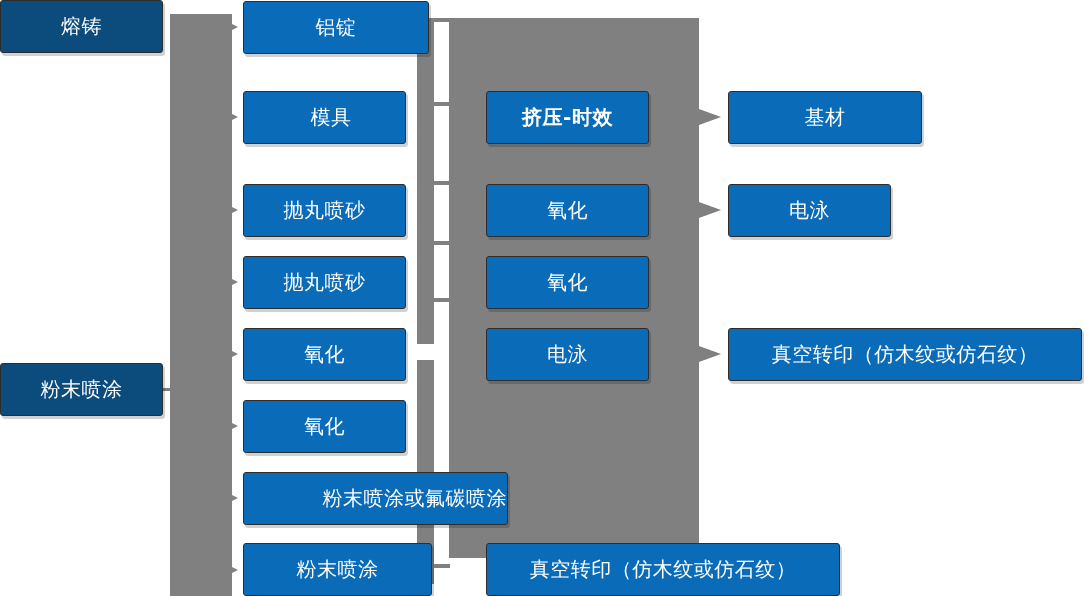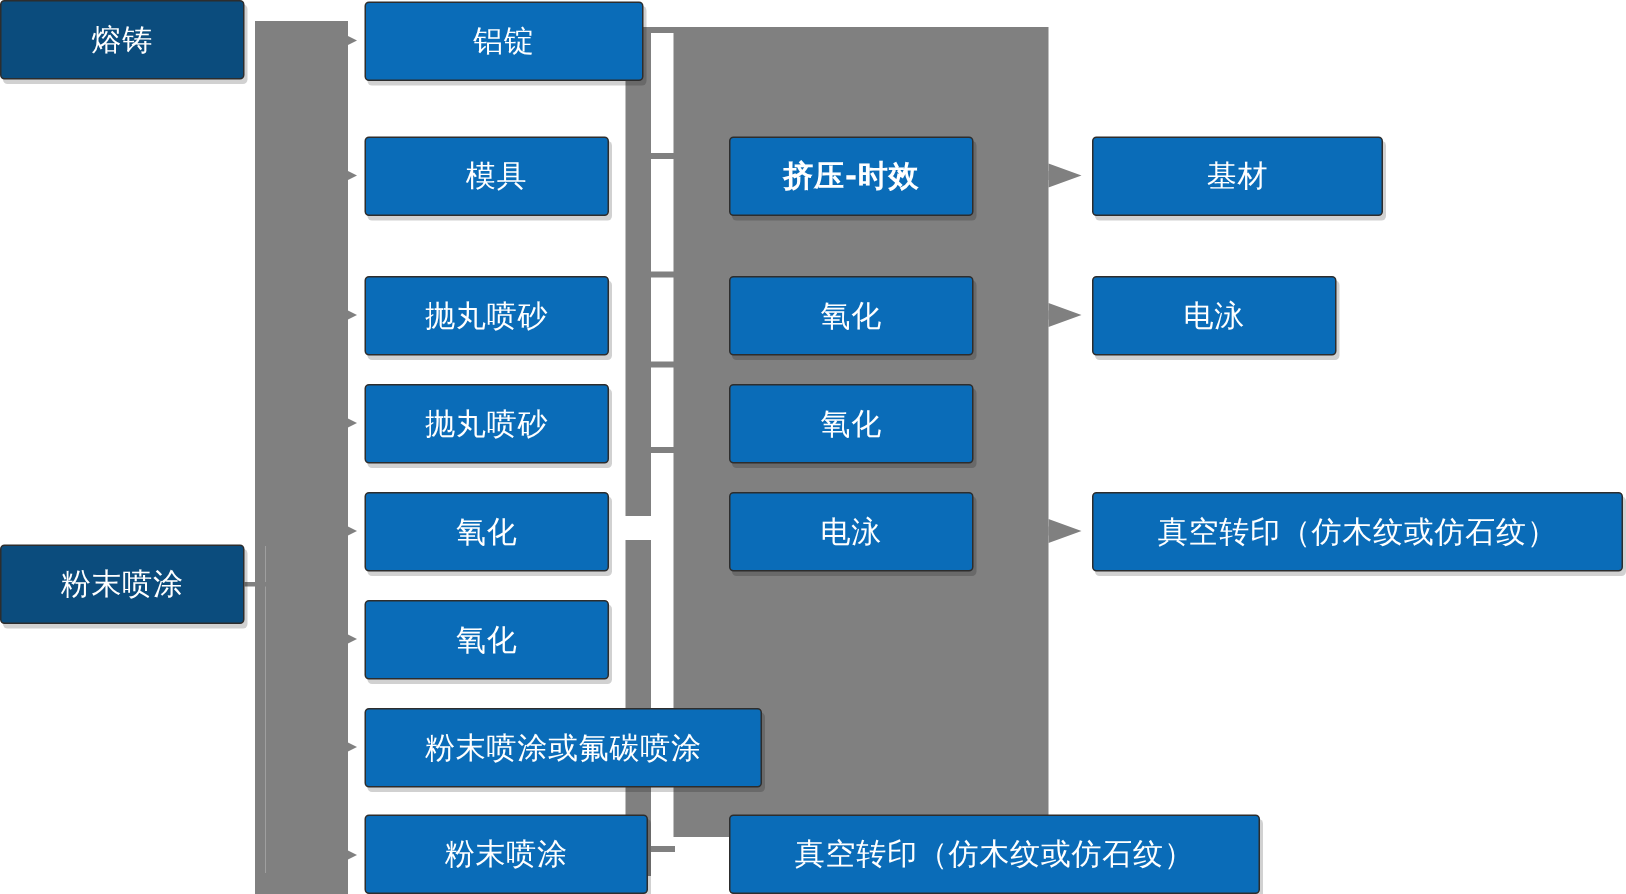--- a/index.html
+++ b/index.html
@@ -119,21 +119,21 @@
   </div>
   <div class="node level2" style="left:243px;top:256px;width:163px;height:53px;">
     <span class="node-label">抛丸喷砂</span>
   </div>
   <div class="node level2" style="left:243px;top:328px;width:163px;height:53px;">
     <span class="node-label">氧化</span>
   </div>
   <div class="node level2" style="left:243px;top:400px;width:163px;height:53px;">
     <span class="node-label">氧化</span>
   </div>
-  <div class="node level2" style="left:243px;top:472px;width:265px;height:53px;">
+  <div class="node level2" style="left:243px;top:472px;width:265px;height:53px;justify-content:flex-end;">
     <span class="node-label">粉末喷涂或氟碳喷涂</span>
   </div>
   <div class="node level2" style="left:243px;top:543px;width:189px;height:53px;">
     <span class="node-label">粉末喷涂</span>
   </div>
 
   <div class="node level3" style="left:486px;top:91px;width:163px;height:53px;font-weight:bold;">
     <span class="node-label">挤压-时效</span>
   </div>
   <div class="node level3" style="left:486px;top:184px;width:163px;height:53px;">

